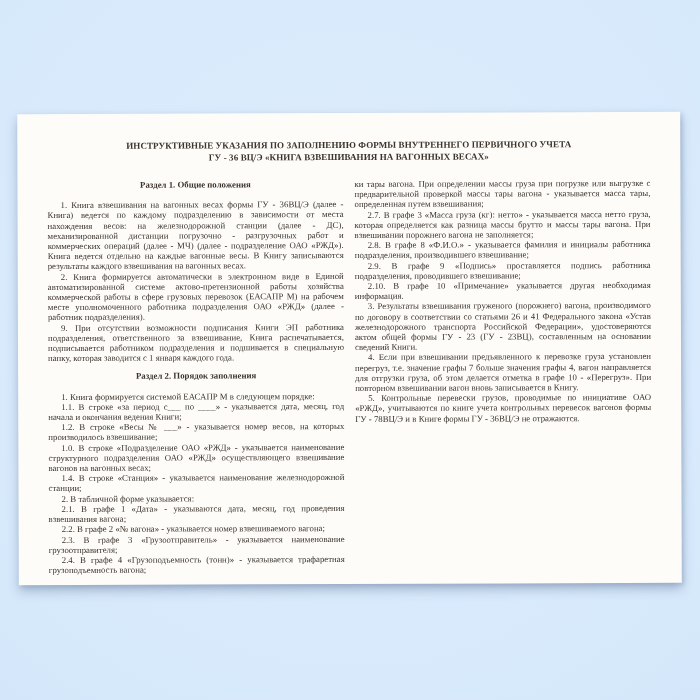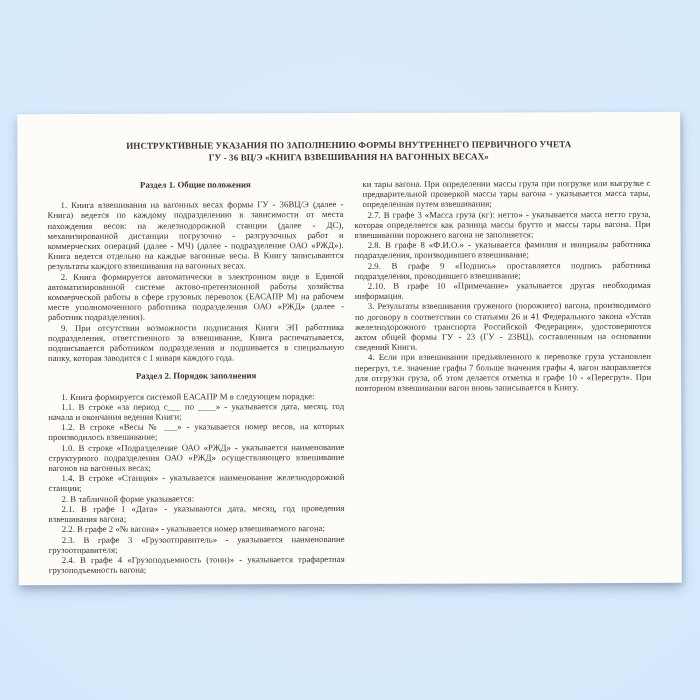--- a/index.html
+++ b/index.html
@@ -59,21 +59,20 @@
     margin: 0 0 10px 0;
   }
   .col h3.heading + p { margin-top: 0; }
   .col h3.heading:not(:first-child) { margin-top: 8px; }
   .col p {
     margin: 0;
     text-indent: 13px;
   }
   .col p.para_continuation {
     text-indent: 0;
-    margin-left: 8px;
   }
 </style>
 </head>
 <body>
 
 <div class="scene">
   <div class="page">
     <div class="doc-title">
       <div>ИНСТРУКТИВНЫЕ УКАЗАНИЯ ПО ЗАПОЛНЕНИЮ ФОРМЫ ВНУТРЕННЕГО ПЕРВИЧНОГО УЧЕТА</div>
       <div>ГУ - 36 ВЦ/Э «КНИГА ВЗВЕШИВАНИЯ НА ВАГОННЫХ ВЕСАХ»</div>
@@ -97,16 +96,17 @@
           <p class="para">2.4. В графе 4 «Грузоподъемность (тонн)» - указывается трафаретная грузоподъемность вагона;</p>
         </div>
       <div class="col" id="col-right">
           <p class="para_continuation">ки тары вагона. При определении массы груза при погрузке или выгрузке с предварительной проверкой массы тары вагона - указывается масса тары, определенная путем взвешивания;</p>
           <p class="para">2.7. В графе 3 «Масса груза (кг): нетто» - указывается масса нетто груза, которая определяется как разница массы брутто и массы тары вагона. При взвешивании порожнего вагона не заполняется;</p>
           <p class="para">2.8. В графе 8 «Ф.И.О.» - указывается фамилия и инициалы работника подразделения, производившего взвешивание;</p>
           <p class="para">2.9. В графе 9 «Подпись» проставляется подпись работника подразделения, проводившего взвешивание;</p>
           <p class="para">2.10. В графе 10 «Примечание» указывается другая необходимая информация.</p>
           <p class="para">3. Результаты взвешивания груженого (порожнего) вагона, производимого по договору в соответствии со статьями 26 и 41 Федерального закона «Устав железнодорожного транспорта Российской Федерации», удостоверяются актом общей формы ГУ - 23 (ГУ - 23ВЦ), составленным на основании сведений Книги.</p>
           <p class="para">4. Если при взвешивании предъявленного к перевозке груза установлен перегруз, т.е. значение графы 7 больше значения графы 4, вагон направляется для отгрузки груза, об этом делается отметка в графе 10 - «Перегруз». При повторном взвешивании вагон вновь записывается в Книгу.</p>
+          <p class="para">5. Контрольные перевески грузов, проводимые по инициативе ОАО «РЖД», учитываются по книге учета контрольных перевесок вагонов формы ГУ - 78ВЦ/Э и в Книге формы ГУ - 36ВЦ/Э не отражаются.</p>
         </div>
     </div>
   </div>
 </div>
 
 </body></html>

